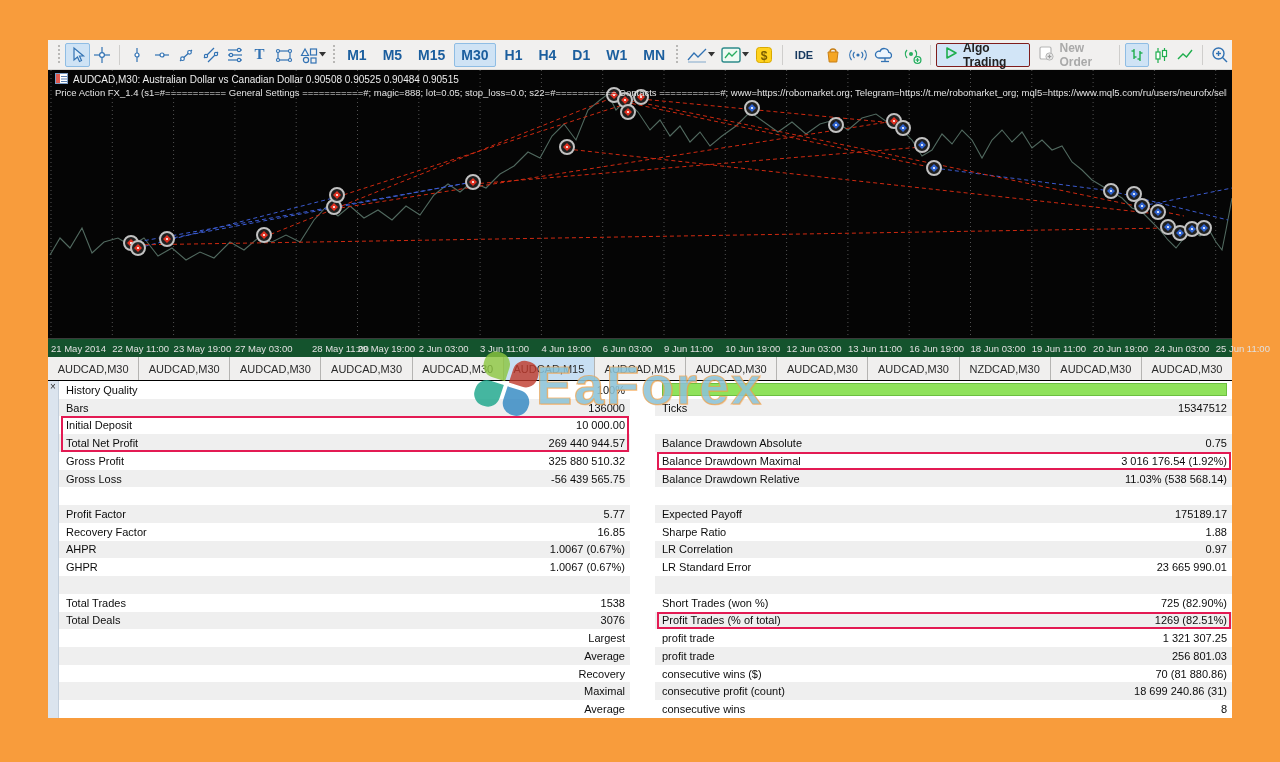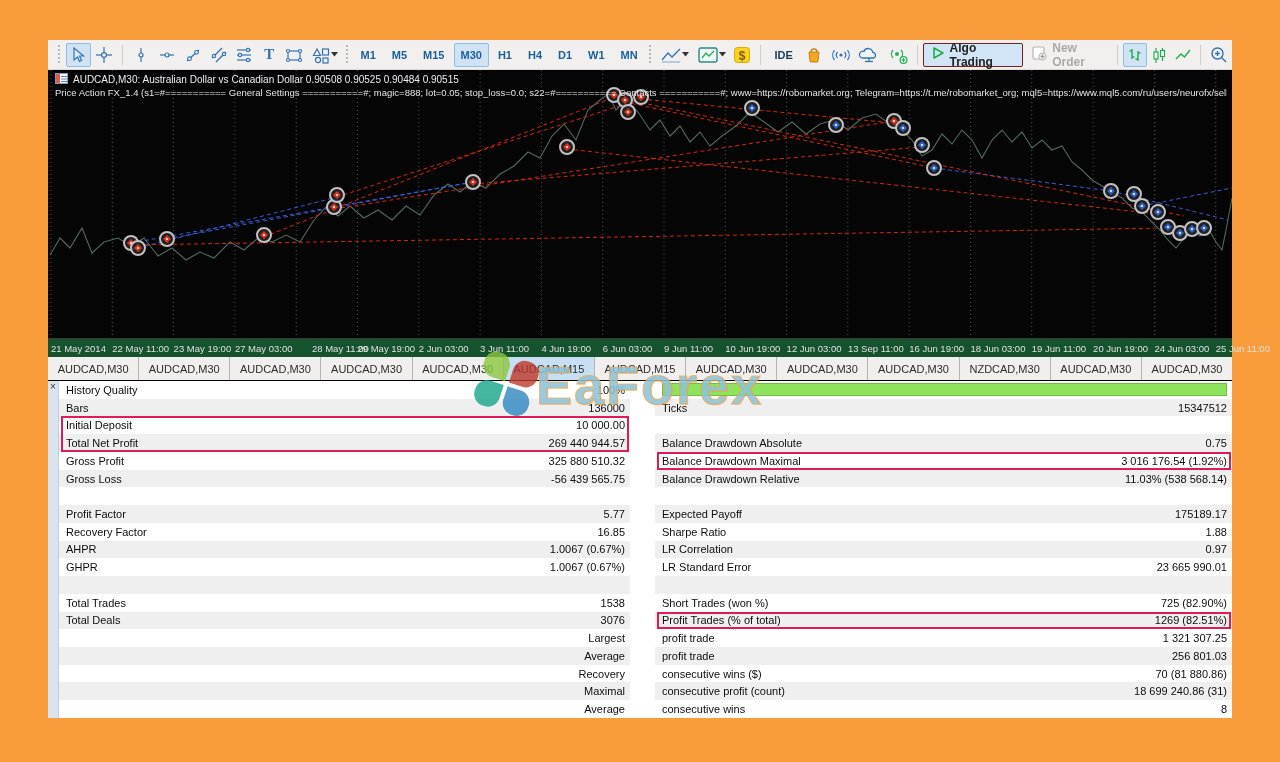--- a/index.html
+++ b/index.html
@@ -8,21 +8,21 @@
   .window { position:absolute; left:48px; top:40px; width:1184px; height:678px; background:#fff; border-bottom:2px solid #1c1c1c; }
 
   
   .toolbar { height:30px; background:#F1F0EF; border-bottom:1px solid #d9d8d6; display:flex; align-items:center; padding-left:6px; }
   .grip { width:4px; height:20px; margin:0 5px 0 3px;
           background:repeating-linear-gradient(to bottom,#b9b8b6 0 2px,transparent 2px 4px); background-size:2px 100%; background-repeat:repeat-y; background-position:1px 0; }
   .vsep { width:1px; height:20px; background:#cfcecc; margin:0 5px; }
   .tbtn { height:24px; min-width:24px; display:flex; align-items:center; justify-content:center; border:1px solid transparent; border-radius:2px; padding:0 3px; cursor:default; }
   .tbtn.sel { background:#cfe3f5; border-color:#8fbde4; }
   .tbtn svg { display:block; }
-  .tf { font-size:11px; font-weight:700; color:#1b5e9e; padding:0 6px; }
+  .tf { font-size:14px; font-weight:700; color:#1b5e9e; padding:0 6px; }
   .tf.active { background:#cfe3f5; border-color:#8fbde4; }
   .caret { width:10px; display:flex; align-items:center; justify-content:center; }
   .ide { font-size:11px; font-weight:700; color:#17395f; padding:0 6px; }
   .btn-algo { display:flex; align-items:center; gap:6px; background:#d2e5f7; border:1px solid #7f1d1d; border-radius:2px; height:24px; padding:0 9px; font-size:12px; font-weight:700; color:#222; }
   .btn-neworder { display:flex; align-items:center; gap:5px; height:24px; padding:0 8px; font-size:12px; font-weight:700; color:#a9a9a9; }
 
   
   .chart { position:relative; height:287px; background:#050505;text-align:center; }
   .chart svg.plot { position:absolute; left:0; top:0; }
   .chart-title { position:absolute; left:7px; top:3px; display:flex; align-items:center; gap:5px; font-size:10px; color:#ededed; white-space:nowrap; }
@@ -454,21 +454,21 @@
           <span style="left: 186.9px;">27 May 03:00</span>
           <span style="left: 264px;">28 May 11:00</span>
           <span style="left: 309.5px;">29 May 19:00</span>
           <span style="left: 370.8px;">2 Jun 03:00</span>
           <span style="left: 432.1px;">3 Jun 11:00</span>
           <span style="left: 493.4px;">4 Jun 19:00</span>
           <span style="left: 554.7px;">6 Jun 03:00</span>
           <span style="left: 616px;">9 Jun 11:00</span>
           <span style="left: 677.3px;">10 Jun 19:00</span>
           <span style="left: 738.6px;">12 Jun 03:00</span>
-          <span style="left: 799.9px;">13 Sep 11:00</span>
+          <span style="left: 799.9px;">13 Jun 11:00</span>
           <span style="left: 861.2px;">16 Jun 19:00</span>
           <span style="left: 922.5px;">18 Jun 03:00</span>
           <span style="left: 983.8px;">19 Jun 11:00</span>
           <span style="left: 1045.1px;">20 Jun 19:00</span>
           <span style="left: 1106.4px;">24 Jun 03:00</span>
           <span style="left: 1167.7px;">25 Jun 11:00</span>
         </div>
   </div>
 
   <div class="tabs" id="tabs">

